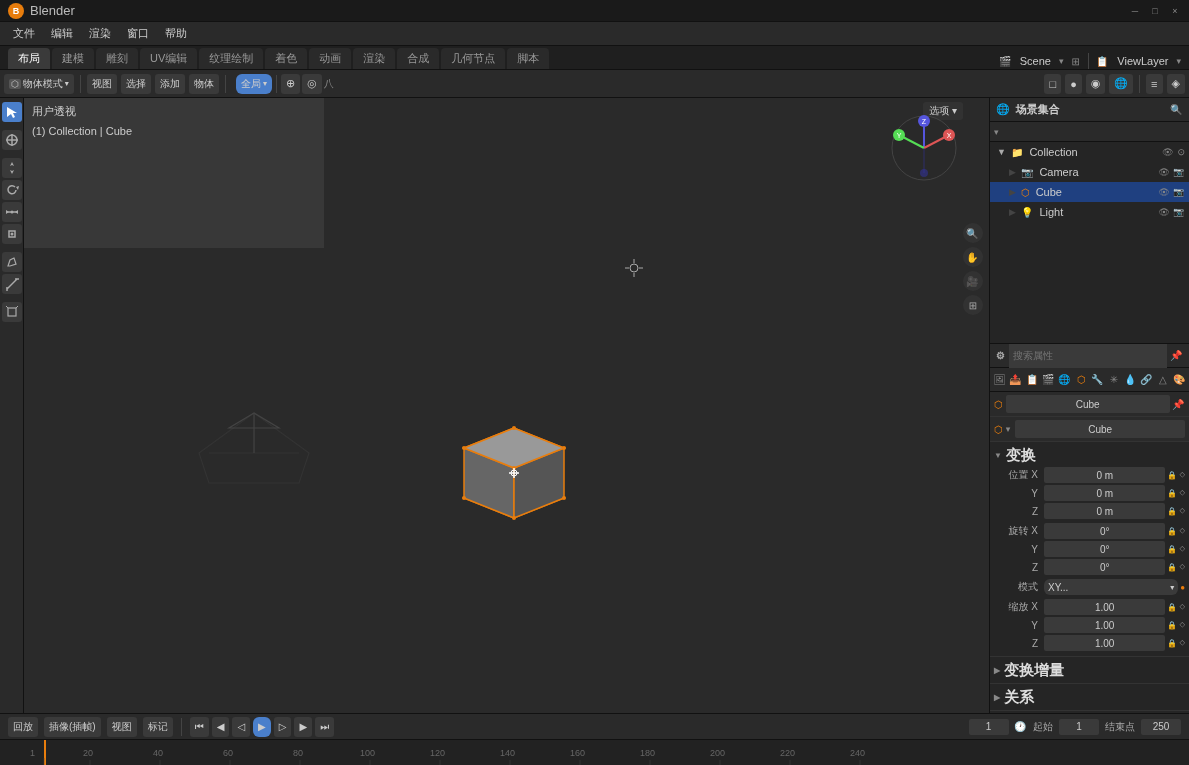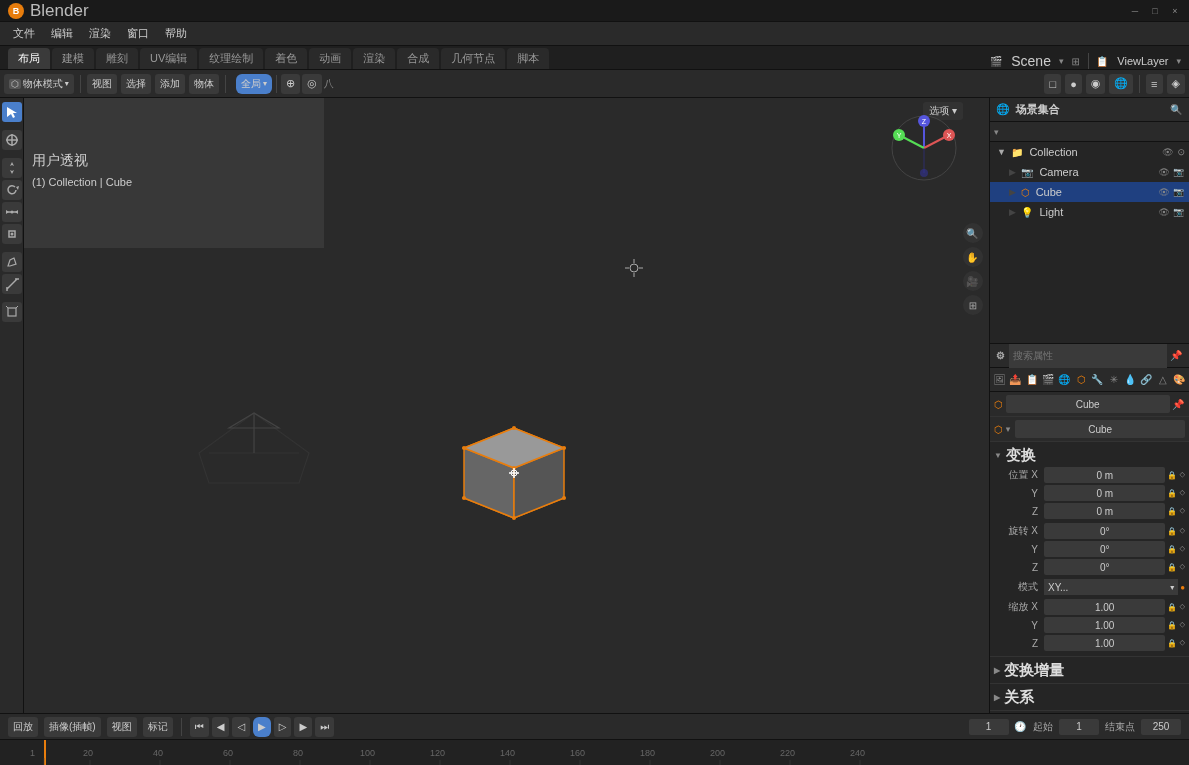--- a/index.html
+++ b/index.html
@@ -24,21 +24,21 @@
       gap: 6px;
       border-bottom: 1px solid #111;
     }
     #titlebar .logo {
       width: 16px; height: 16px;
       background: #e87d0d;
       border-radius: 50%;
       display: flex; align-items: center; justify-content: center;
       font-size: 9px; color: white; font-weight: bold;
     }
-    #titlebar .title { font-size: 17px; color: #bbb; }
+    #titlebar .title { font-size: 13px; color: #bbb; }
     #titlebar .win-controls { margin-left: auto; display: flex; gap: 8px; }
     #titlebar .win-btn { width: 12px; height: 12px; border-radius: 50%; display: flex; align-items: center; justify-content: center; font-size: 9px; color: #888; cursor: pointer; }
 
     
     #menubar {
       height: 24px;
       background: #2a2a2a;
       display: flex;
       align-items: center;
       padding: 0 6px;
@@ -250,21 +250,21 @@
       border-radius: 3px;
       color: #ccc;
       font-size: 10px;
       padding: 0 6px;
     }
 
     .prop-dropdown {
       flex: 1;
       height: 16px;
       background: #3a3a3a;
-      border-radius: 0;
+      border-radius: 6px;
       display: flex; align-items: center; justify-content: space-between;
       padding: 0 4px;
       font-size: 10px;
       color: #ccc;
       cursor: pointer;
     }
     .section-title { font-size: 15px; font-weight: bold; color: #ddd; }
 
     #view-label-top {
       position: absolute;
@@ -305,21 +305,21 @@
   <div class="ws-tab">UV编辑</div>
   <div class="ws-tab">纹理绘制</div>
   <div class="ws-tab">着色</div>
   <div class="ws-tab">动画</div>
   <div class="ws-tab">渲染</div>
   <div class="ws-tab">合成</div>
   <div class="ws-tab">几何节点</div>
   <div class="ws-tab">脚本</div>
   <div style="margin-left: auto; display: flex; align-items: center; gap: 8px;">
     <span style="font-size:10px; color:#888;">🎬</span>
-    <span style="font-size:14px; color:#ccc;">Scene</span>
+    <span style="font-size:11px; color:#ccc;">Scene</span>
     <span style="font-size:9px; color:#888;">▾</span>
     <span style="font-size:10px; color:#888; cursor:pointer;">⊞</span>
     <div style="width:1px; height:16px; background:#444;"></div>
     <span style="font-size:10px; color:#888;">📋</span>
     <span style="font-size:11px; color:#ccc;">ViewLayer</span>
     <span style="font-size:9px; color:#888;">▾</span>
   </div>
 </div>
 
 <div id="header">
@@ -488,21 +488,21 @@
     <svg style="position:absolute; left:155px; top:305px;" width="150" height="100" xmlns="http://www.w3.org/2000/svg">
 
       <polygon points="75,10 20,50 30,80 120,80 130,50" fill="none" stroke="#333" stroke-width="1.2"></polygon>
       <polygon points="75,10 50,25 100,25" fill="none" stroke="#444" stroke-width="1.2"></polygon>
 
       <line x1="30" y1="50" x2="120" y2="50" stroke="#333" stroke-width="1"></line>
       <line x1="75" y1="10" x2="75" y2="50" stroke="#444" stroke-width="1.2"></line>
     </svg>
 
     <div id="view-info">
-      <div style="font-size:14px; color:#ccc;margin-top:48px;">用户透视</div>
+      <div style="font-size:11px; color:#ccc;">用户透视</div>
       <div style="font-size:11px; color:#ccc; margin-top:6px;">(1) Collection | Cube</div>
     </div>
 
     <div style="position:absolute; top:4px; right:26px; background:#3a3a3a88; border-radius:3px; padding:2px 6px; font-size:10px; color:#ccc; cursor:pointer;">选项 ▾</div>
 
     <svg style="position:absolute; top:15px; right:30px;" width="70" height="70" xmlns="http://www.w3.org/2000/svg">
       <circle cx="35" cy="35" r="32" fill="#2a2a2a88" stroke="#444" stroke-width="1"></circle>
 
       <line x1="35" y1="35" x2="35" y2="8" stroke="#5555dd" stroke-width="2"></line>
       <circle cx="35" cy="8" r="6" fill="#5555dd"></circle>

